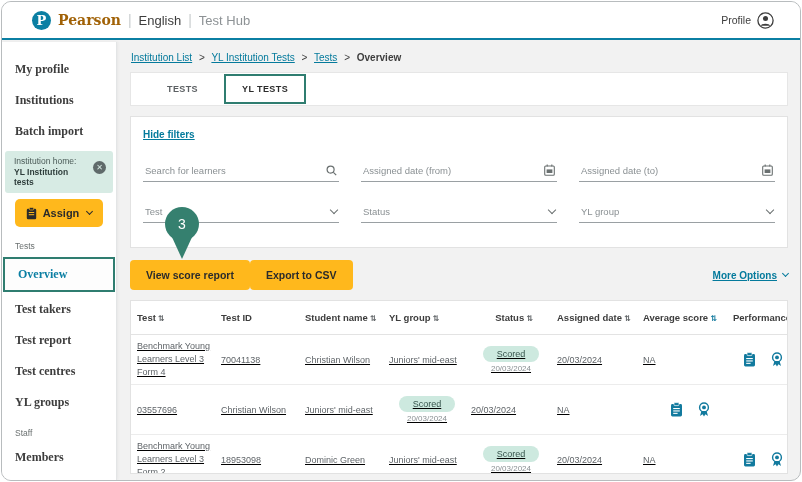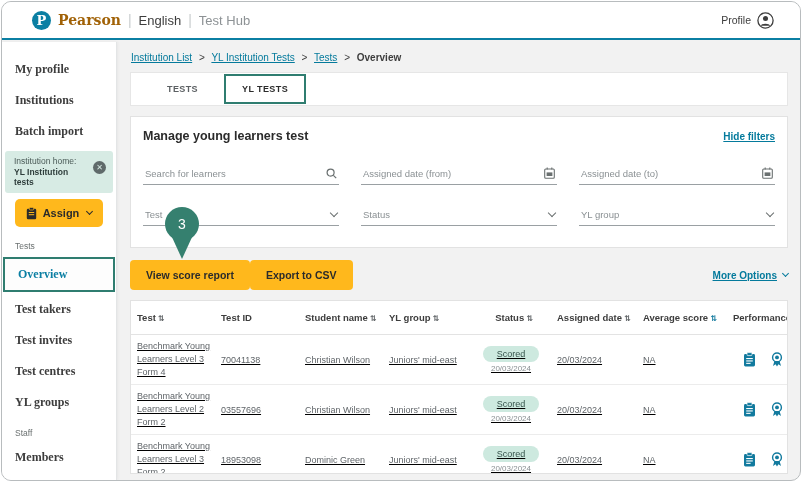--- a/index.html
+++ b/index.html
@@ -144,21 +144,21 @@
         <rect x="2.8" y="5" width="5.4" height="1" fill="#FFB81C"></rect>
         <rect x="2.8" y="7.2" width="5.4" height="1" fill="#FFB81C"></rect>
       </svg>
       <span>Assign</span>
       <span class="chev dark"></span>
     </button>
 
     <div class="slabel">Tests</div>
     <div class="sitem activebox"><span class="txt">Overview</span></div>
     <div class="sitem"><span class="txt">Test takers</span></div>
-    <div class="sitem"><span class="txt">Test invites</span></div>
+    <div class="sitem"><span class="txt">Test report</span></div>
     <div class="sitem"><span class="txt">Test centres</span></div>
     <div class="sitem"><span class="txt">YL groups</span></div>
     <div class="slabel">Staff</div>
     <div class="sitem"><span class="txt">Members</span></div>
     <div class="sitem"></div>
 
   </div>
 
   <div class="main">
 
@@ -172,21 +172,20 @@
       <span class="cur">Overview</span>
     </div>
 
     <div class="tabbar">
       <div class="tab">TESTS</div>
       <div class="tab active">YL TESTS</div>
     </div>
 
     <div class="card fcard">
       <div class="fhead">
-        <div class="ftitle">Manage young learners test</div>
         <a class="tlink">Hide filters</a>
       </div>
       <div class="fgrid">
         <div class="field">
           <span class="ph">Search for learners</span>
           <svg width="11" height="11" viewBox="0 0 11 11">
             <circle cx="4.6" cy="4.6" r="3.5" fill="none" stroke="#6a7070" stroke-width="1.2"></circle>
             <line x1="7.4" y1="7.4" x2="10.2" y2="10.2" stroke="#6a7070" stroke-width="1.2"></line>
           </svg>
         </div>
@@ -269,21 +268,20 @@
             <svg width="14" height="15" viewBox="0 0 14 15">
                 <circle cx="7" cy="5.4" r="4.4" fill="none" stroke="#127a9e" stroke-width="1.4"></circle>
                 <circle cx="7" cy="5.4" r="1.9" fill="#127a9e"></circle>
                 <path d="M4.4 9.1 L3 14 L5.6 12.3 L7 14.4 L8.4 12.3 L11 14 L9.6 9.1 Z" fill="#127a9e"></path>
               </svg>
           </span>
         </div>
       </div>
 
       <div class="trow">
-        <div class="td wrap">Benchmark Young Learners Level 2 Form 2</div>
         <div class="td">03557696</div>
         <div class="td">Christian Wilson</div>
         <div class="td">Juniors' mid-east</div>
         <div class="td status-cell">
           <span class="pill">Scored</span>
           <span class="pill-date">20/03/2024</span>
         </div>
         <div class="td">20/03/2024</div>
         <div class="td">NA</div>
         <div class="td perf-cell">

